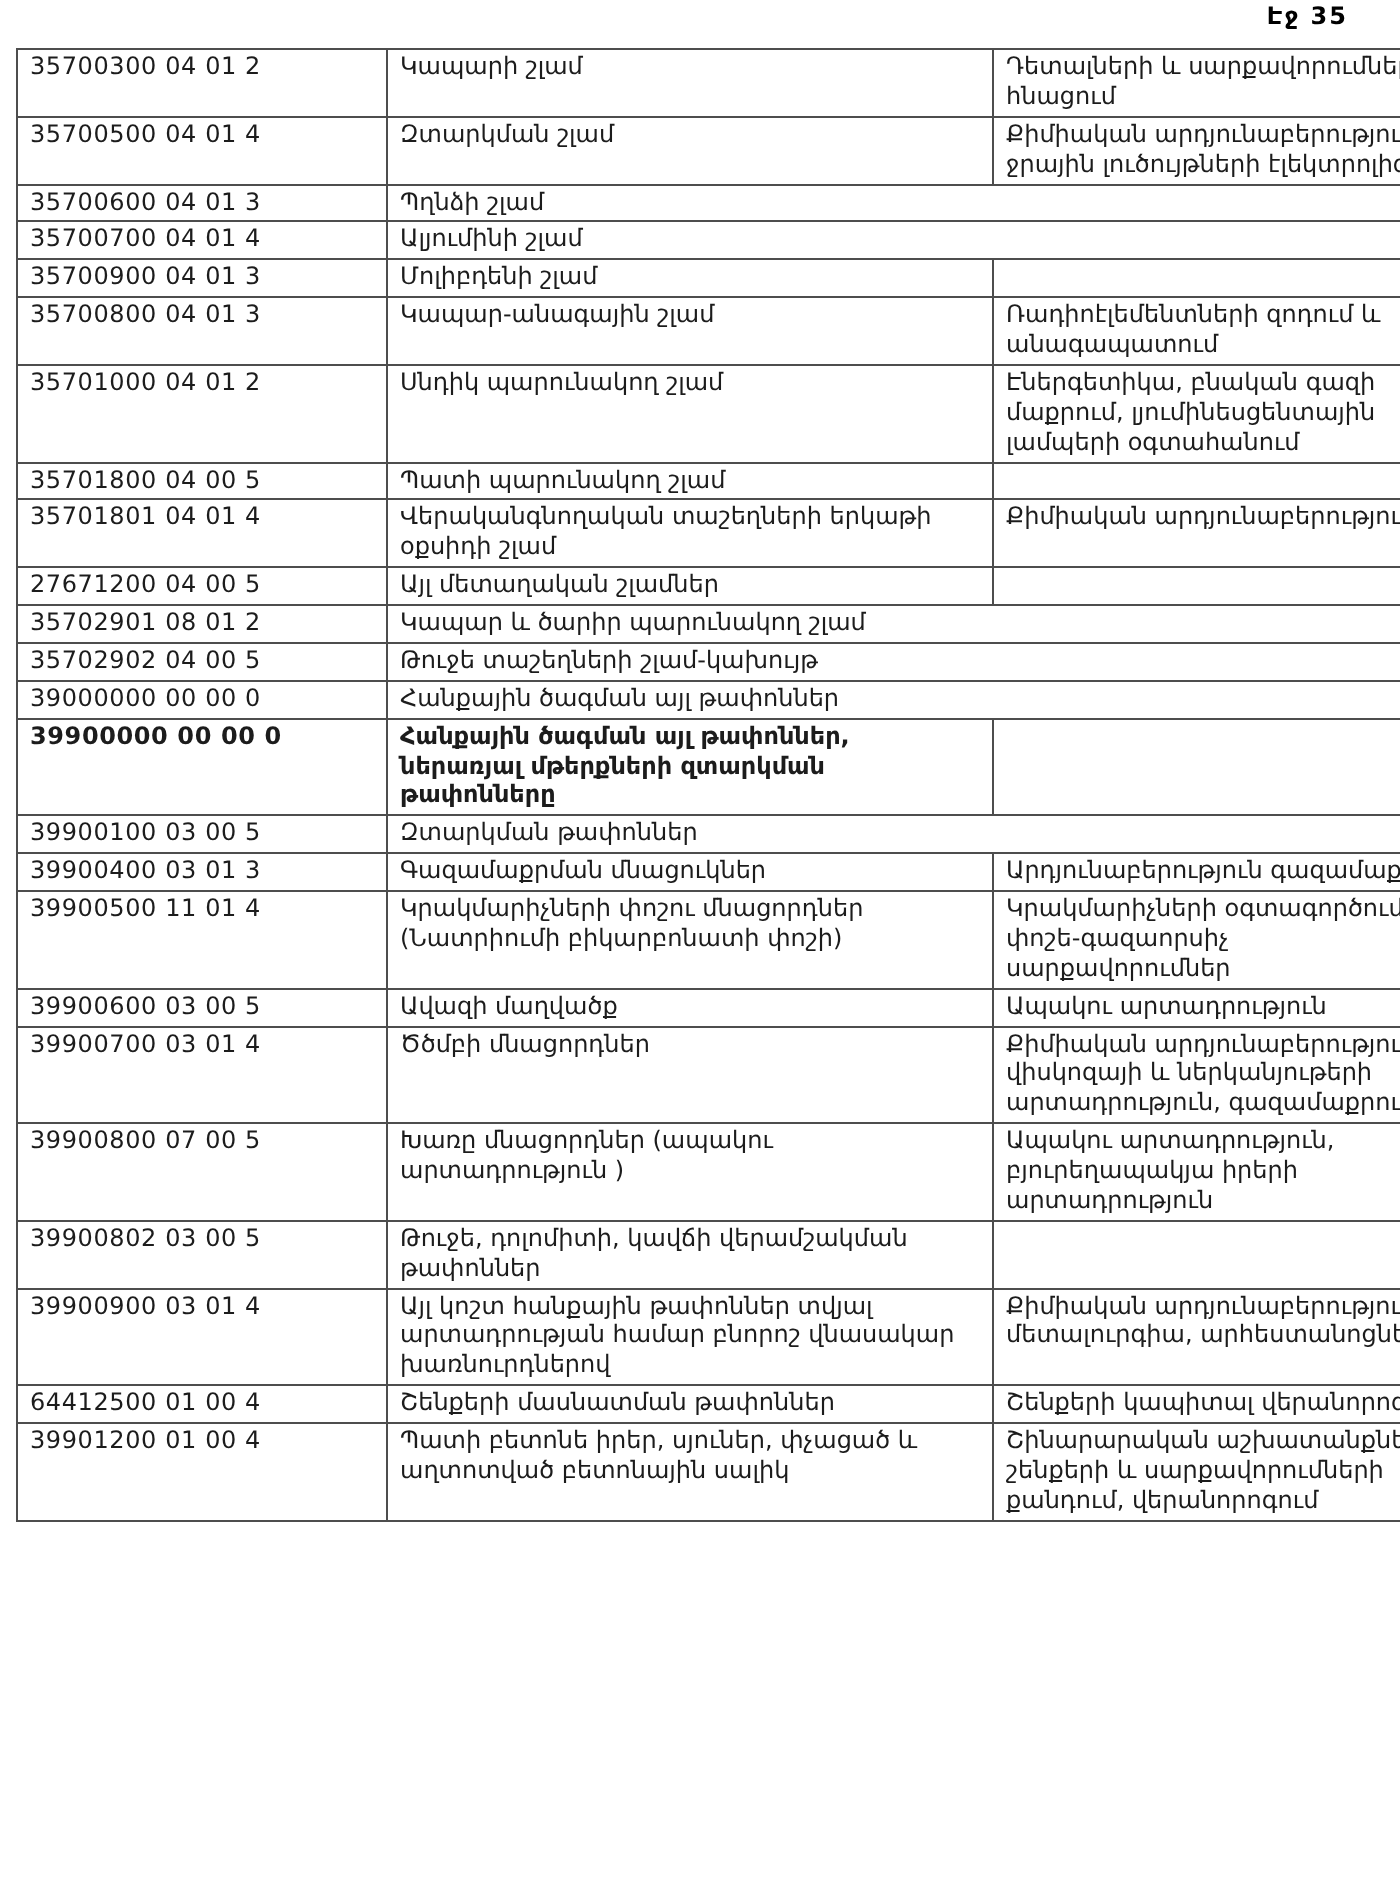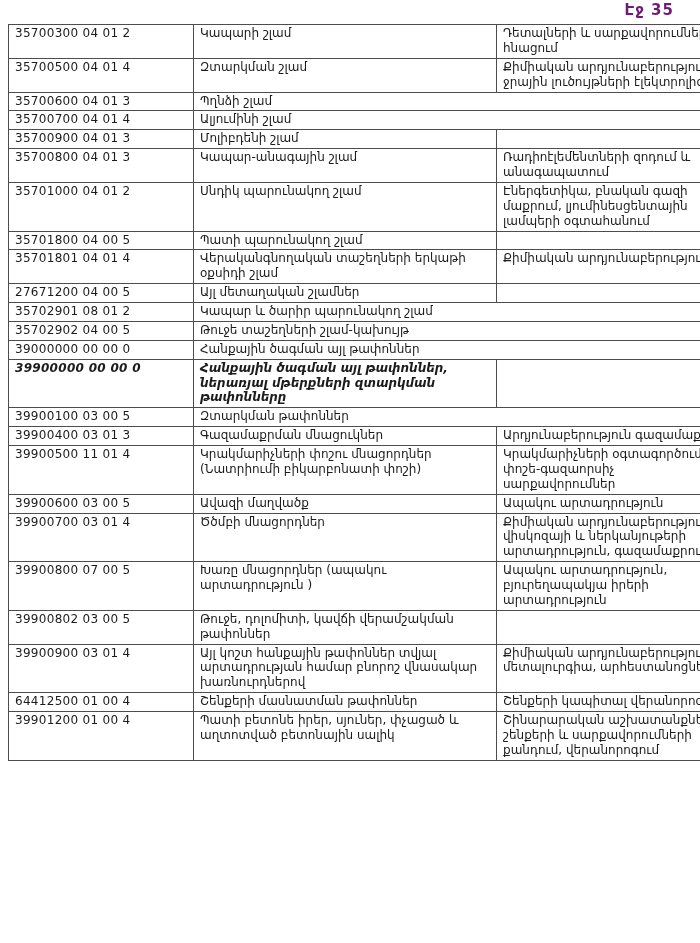--- a/index.html
+++ b/index.html
@@ -16,24 +16,24 @@
     position: relative;
     width: 700px;
     height: 943px;
     background: #ffffff;
     overflow: hidden;
   }
   .page-header {
     position: absolute;
     top: 1px;
     right: 26px;
-    font-size: 15px;
+    font-size: 12px;
     font-weight: bold;
     letter-spacing: 1px;
-    color: #701a75;
+    color: #000000;
   }
   table.doc-table {
     position: absolute;
     top: 24px;
     left: 8px;
     width: 688px;
     border-collapse: collapse;
     table-layout: fixed;
     font-size: 12px;
     line-height: 1.24;
@@ -55,21 +55,20 @@
     width: 290px;
     padding-left: 7px;
     padding-right: 4px;
   }
   td.source-cell {
     width: 226px;
     padding-left: 8px;
     padding-right: 48px;
   }
   tr.italic-row td {
-    font-style: italic;
     font-weight: bold;
   }
   
   table.doc-table {
     border: 1px solid #3f3f3f;
   }
 </style>
 </head>
 <body>
 

